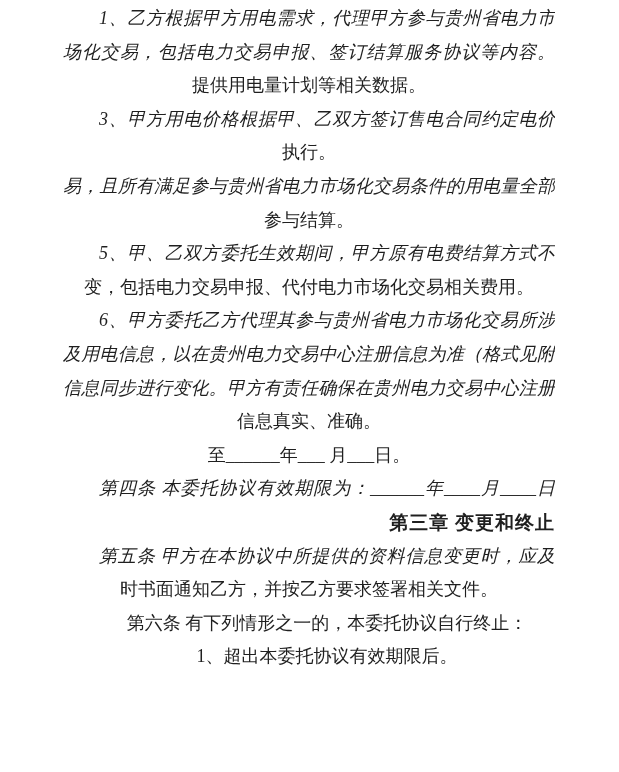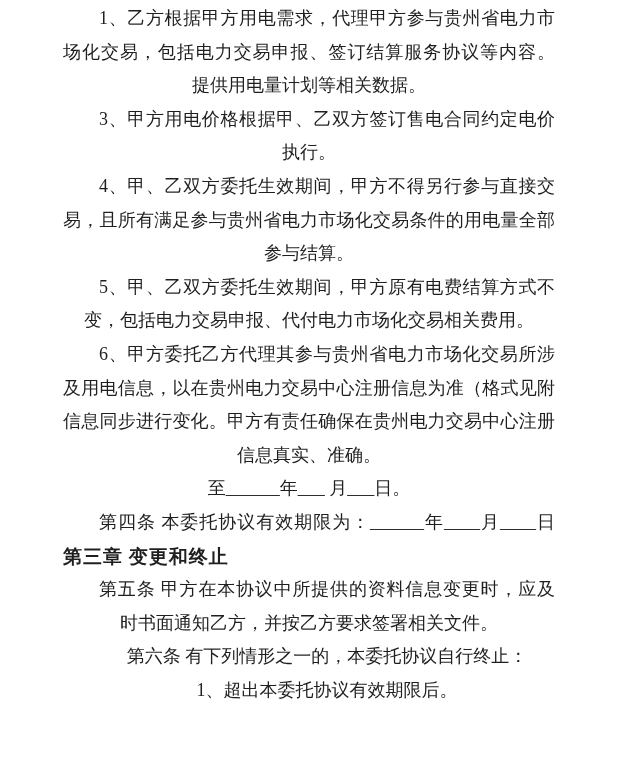--- a/index.html
+++ b/index.html
@@ -28,40 +28,40 @@
   }
   .line.ind {
     padding-left: 36px; 
   }
   .line.just {
     white-space: normal;
     overflow: hidden;
     text-align: justify;
     text-align-last: justify;
     text-justify: inter-ideograph;
+    font-style: italic;
   }
   .line.head {
     font-weight: bold;
     font-size: 19px;
-    text-align: left;
+    text-align: right;
     letter-spacing: 1px;
     white-space: nowrap;
     padding-left: 0;
   }
 </style>
 </head>
 <body>
 
 <div class="page" style="background: rgb(255, 255, 255); color: rgb(31, 31, 31);">
     <div class="line ind just">1、乙方根据甲方用电需求，代理甲方参与贵州省电力市</div>
     <div class="line just">场化交易，包括电力交易申报、签订结算服务协议等内容。</div>
     <div class="line">提供用电量计划等相关数据。</div>
     <div class="line ind just">3、甲方用电价格根据甲、乙双方签订售电合同约定电价</div>
     <div class="line">执行。</div>
-    <div class="line ind just">4、甲、乙双方委托生效期间，甲方不得另行参与直接交</div>
     <div class="line just">易，且所有满足参与贵州省电力市场化交易条件的用电量全部</div>
     <div class="line">参与结算。</div>
     <div class="line ind just">5、甲、乙双方委托生效期间，甲方原有电费结算方式不</div>
     <div class="line">变，包括电力交易申报、代付电力市场化交易相关费用。</div>
     <div class="line ind just">6、甲方委托乙方代理其参与贵州省电力市场化交易所涉</div>
     <div class="line just">及用电信息，以在贵州电力交易中心注册信息为准（格式见附</div>
     <div class="line just">信息同步进行变化。甲方有责任确保在贵州电力交易中心注册</div>
     <div class="line">信息真实、准确。</div>
     <div class="line">至______年___ 月___日。</div>
     <div class="line ind just">第四条 本委托协议有效期限为：______年____月____日</div>

